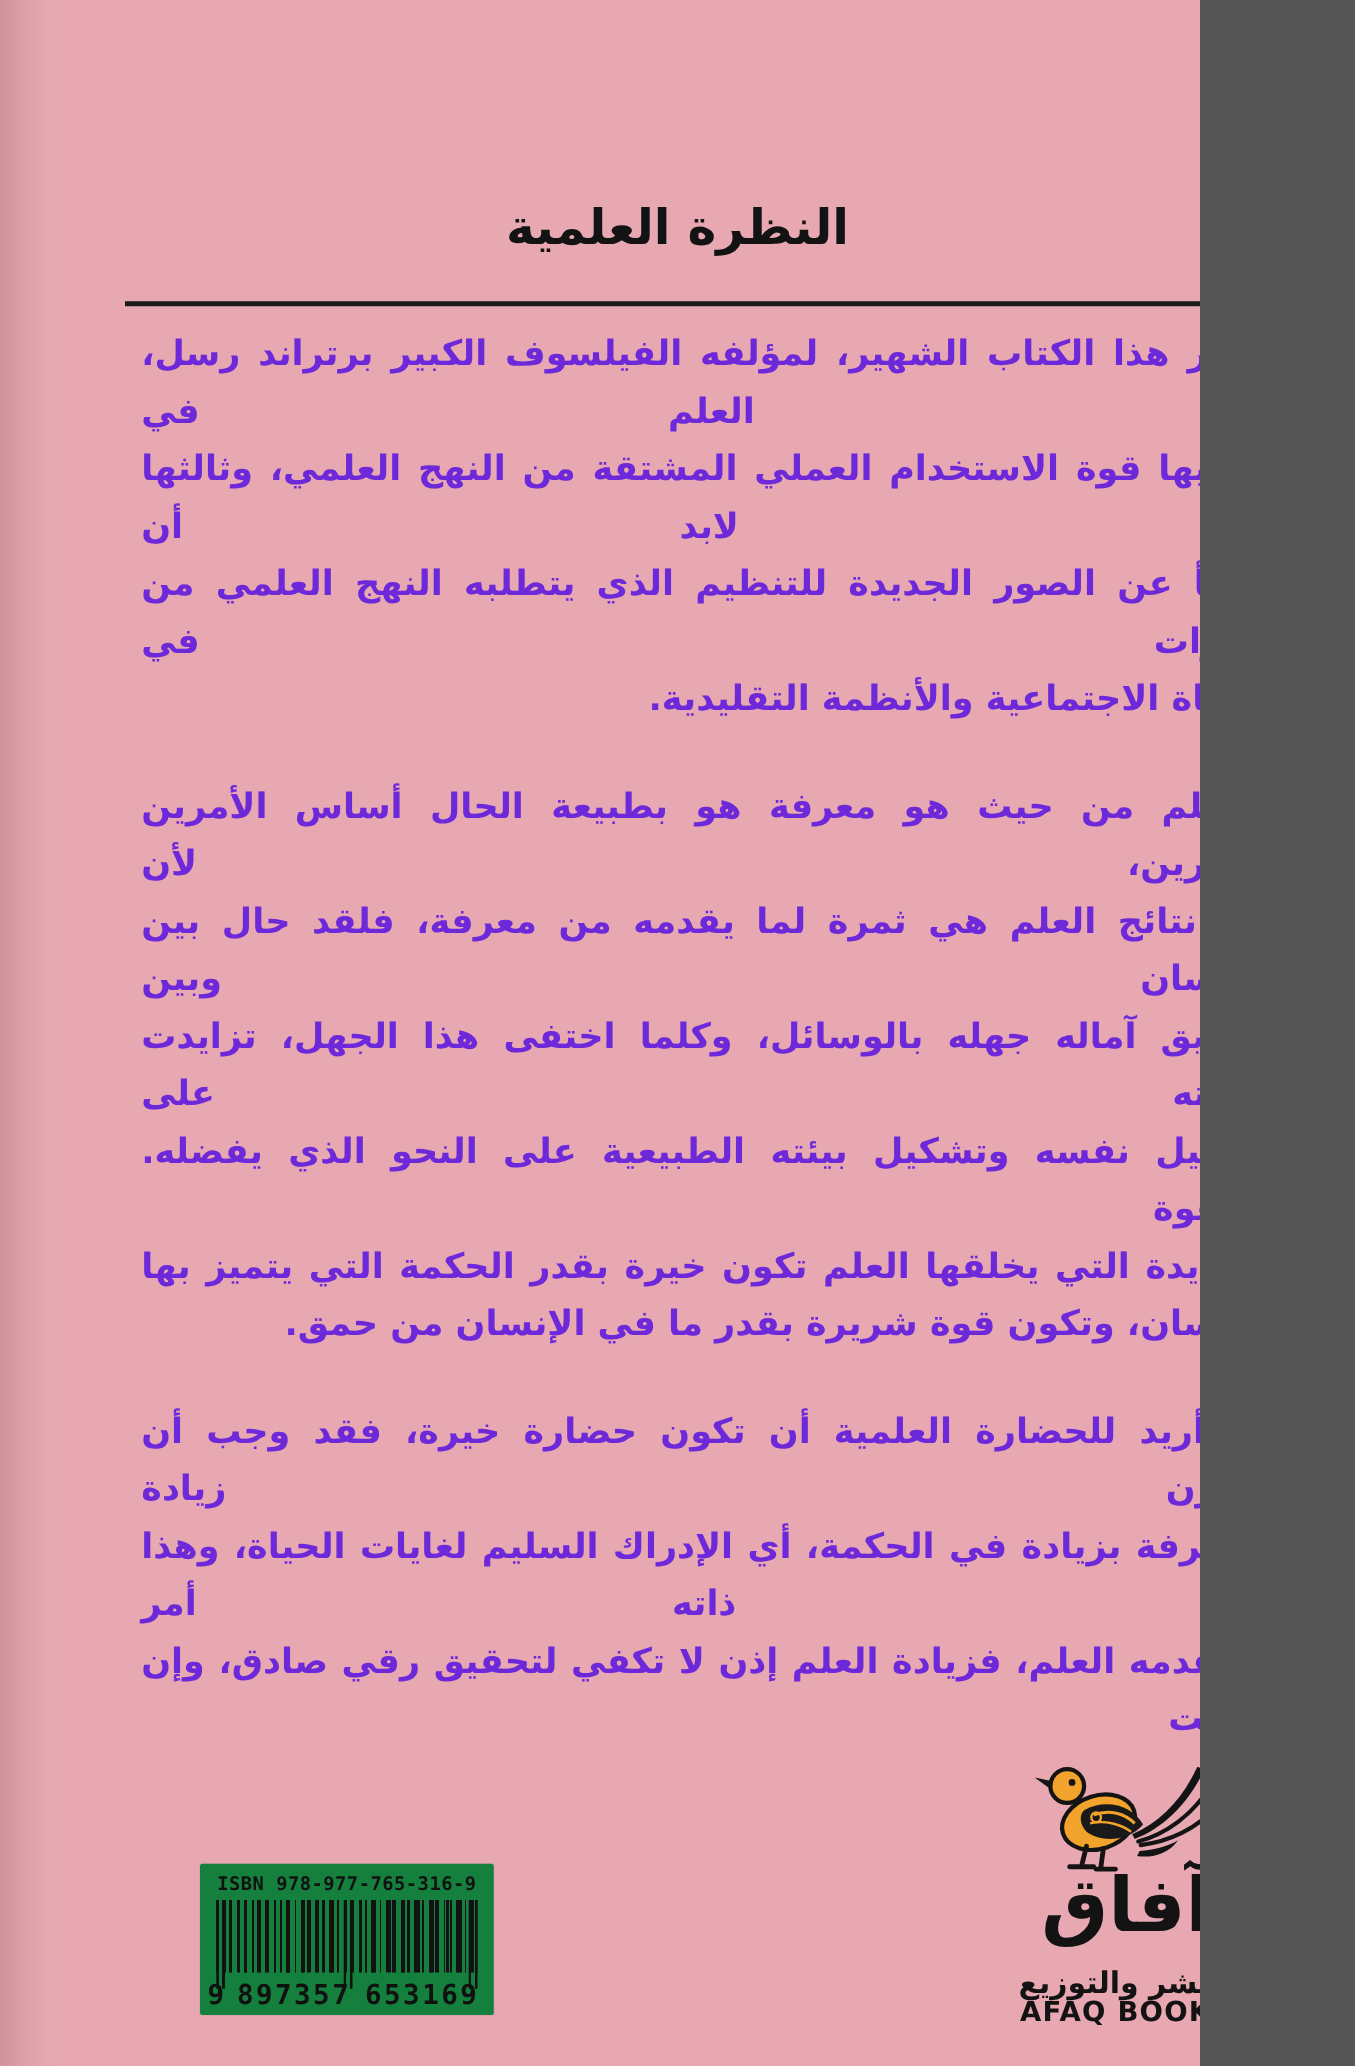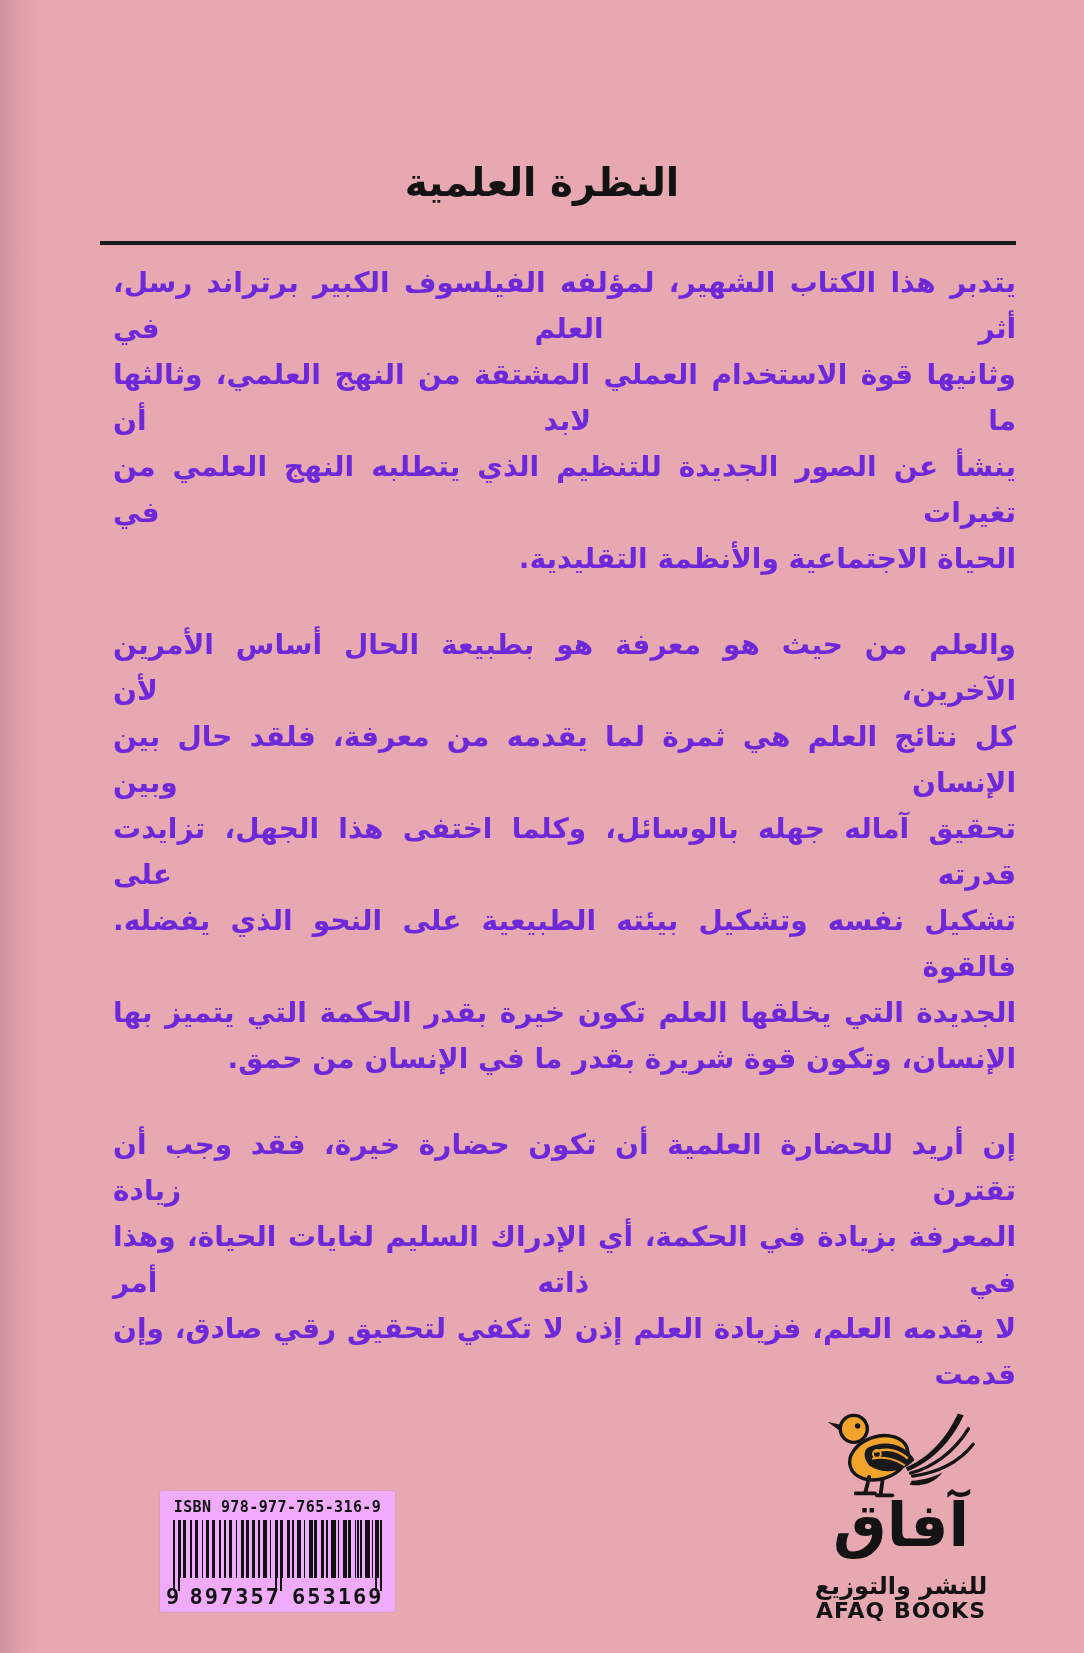--- a/index.html
+++ b/index.html
@@ -1,18 +1,18 @@
 <!DOCTYPE html>
 <html lang="ar"><head>
 <meta charset="utf-8">
 <style>
   html,body{margin:0;padding:0;background:#555;}
   .page{
     position:relative;
-    width:1084px;height:1653px;
+    width:960px;height:1653px;
     background:#e7a8b2;
     overflow:hidden;
     font-family:"DejaVu Sans","Liberation Sans",sans-serif;
   }
   
   .page::before{
     content:"";position:absolute;left:0;top:0;bottom:0;width:40px;
     background:linear-gradient(90deg,rgba(90,30,45,.16),rgba(90,30,45,.05) 60%,rgba(90,30,45,0));
     pointer-events:none;
   }
@@ -35,21 +35,21 @@
   .line{
     text-align:justify;
     text-align-last:justify;
     white-space:normal;
   }
   .line.last{text-align-last:right;}
 
   
   .barcode-box{
     position:absolute;left:160px;top:1491px;width:235px;height:121px;
-    background:#f0abfc;border-radius:2px;
+    background:#15803d;border-radius:2px;
     box-shadow:0 0 0 1px rgba(0,0,0,.04);
   }
   .isbn-label{
     margin-top:7px;text-align:center;
     font-family:"DejaVu Sans Mono","Liberation Mono",monospace;
     font-size:15px;font-weight:bold;color:#111;letter-spacing:.4px;
     direction:ltr;
   }
   .bars{
     position:absolute;left:13px;right:13px;top:29px;height:58px;

